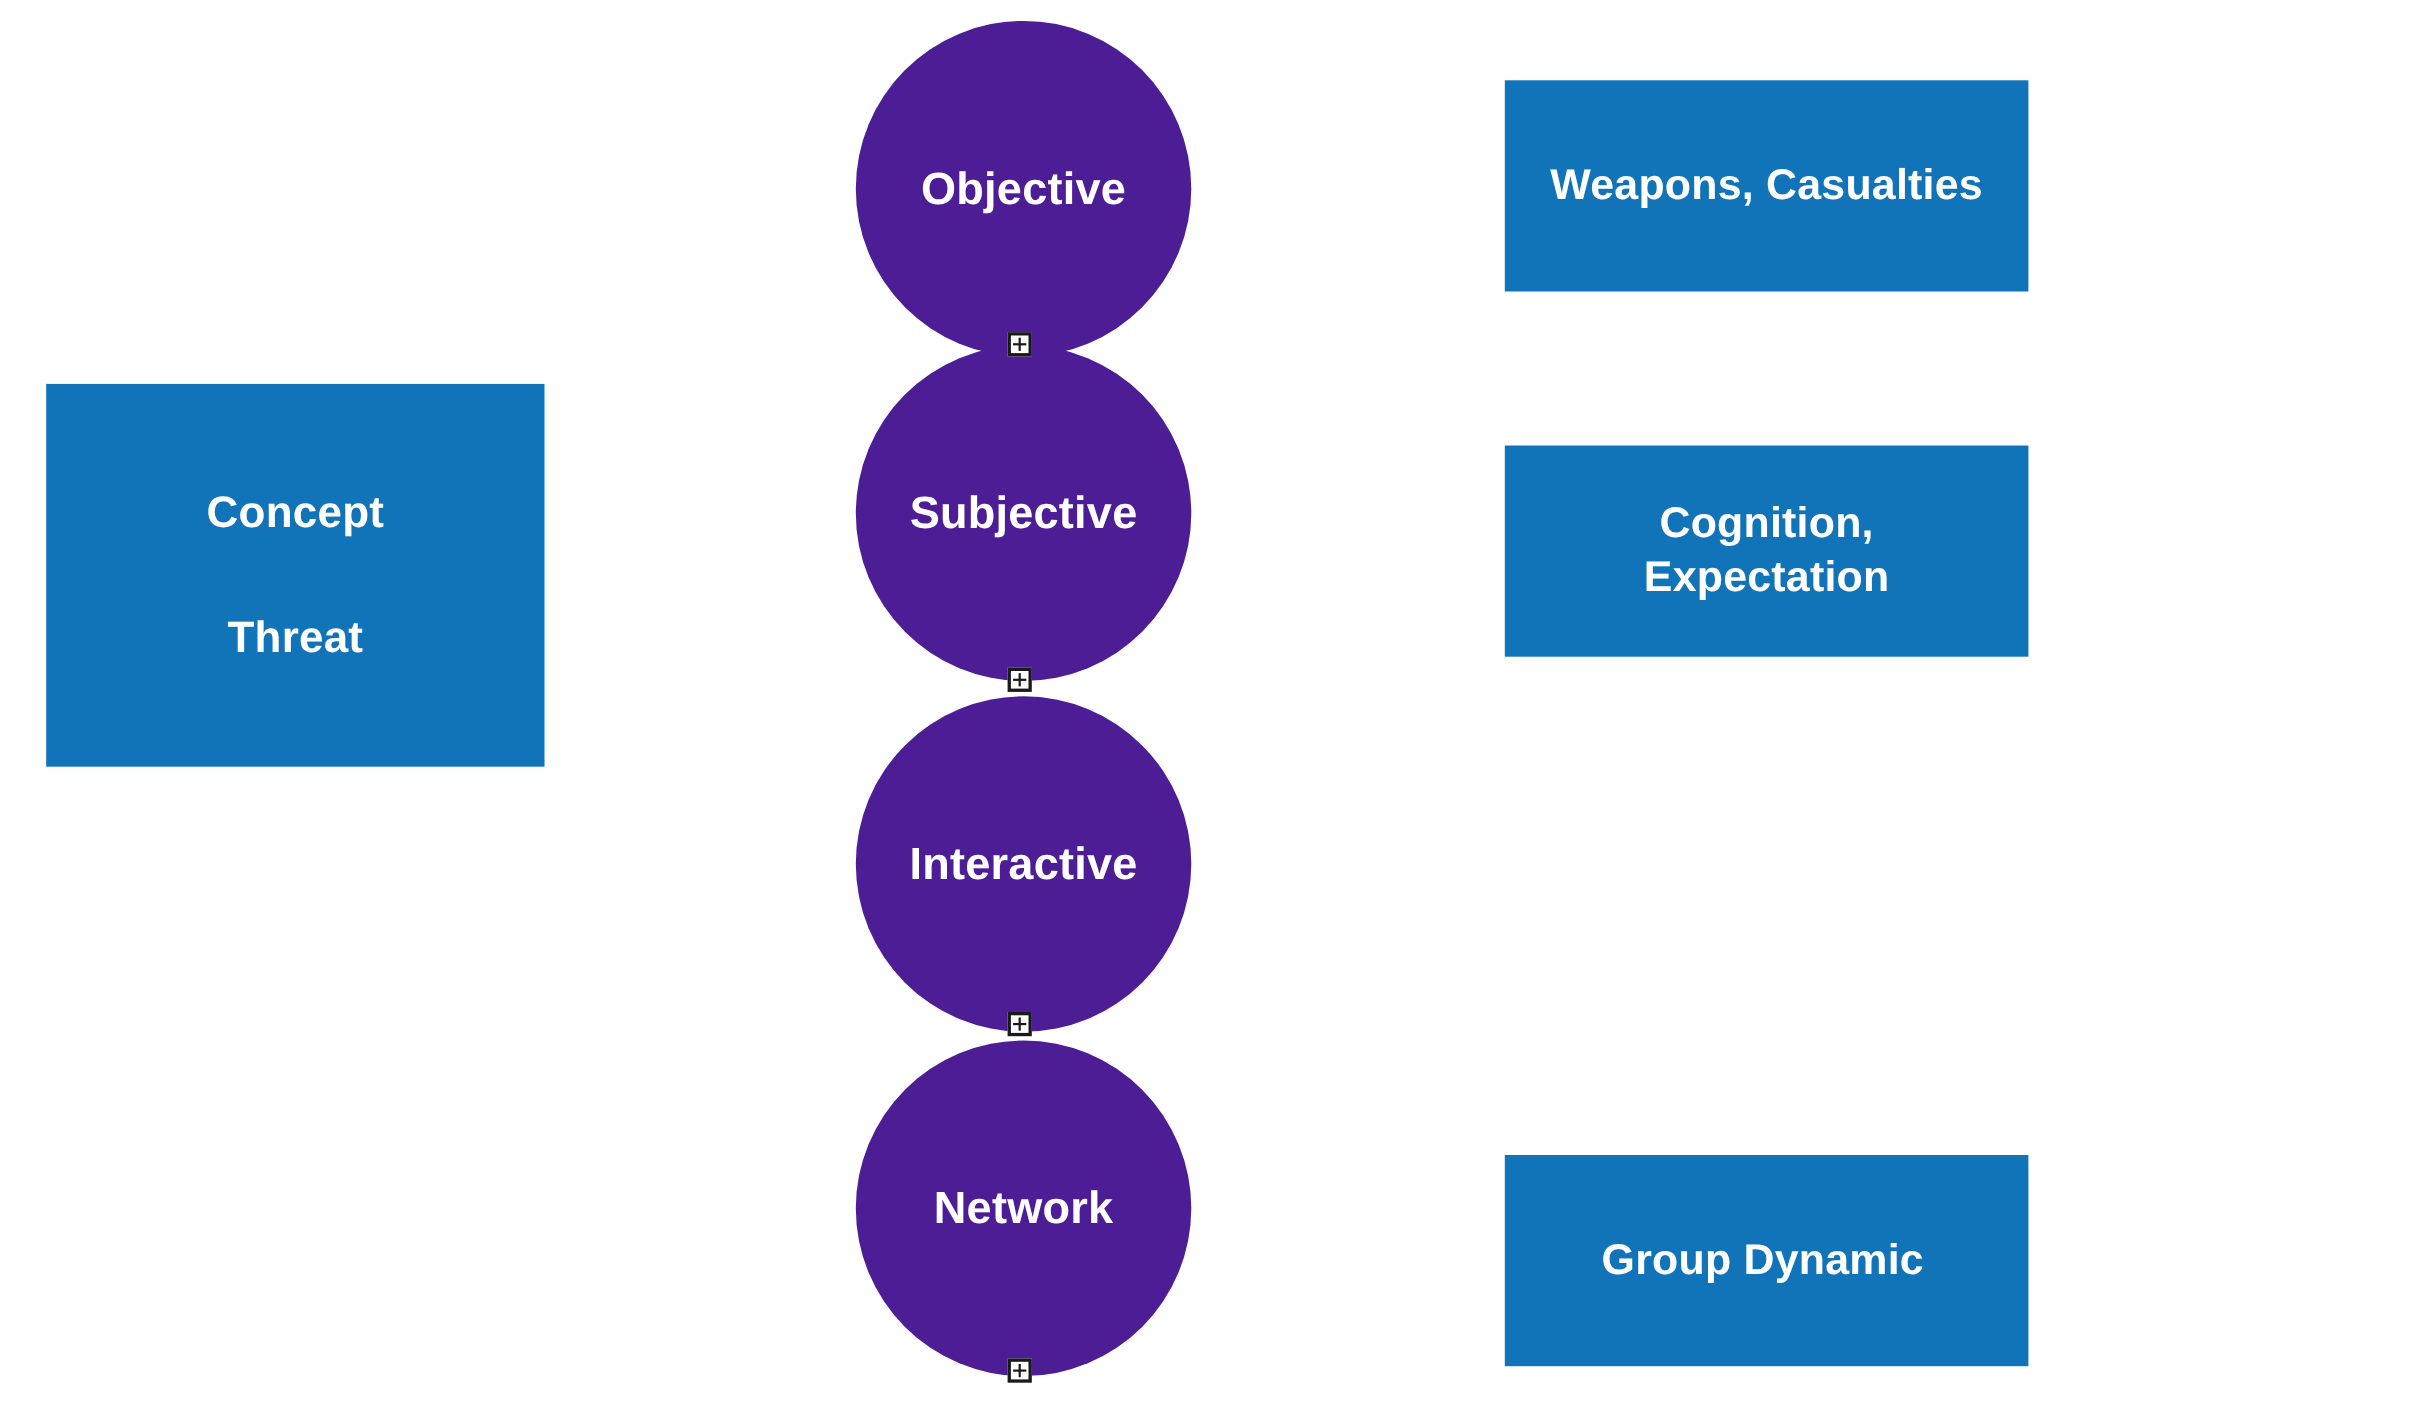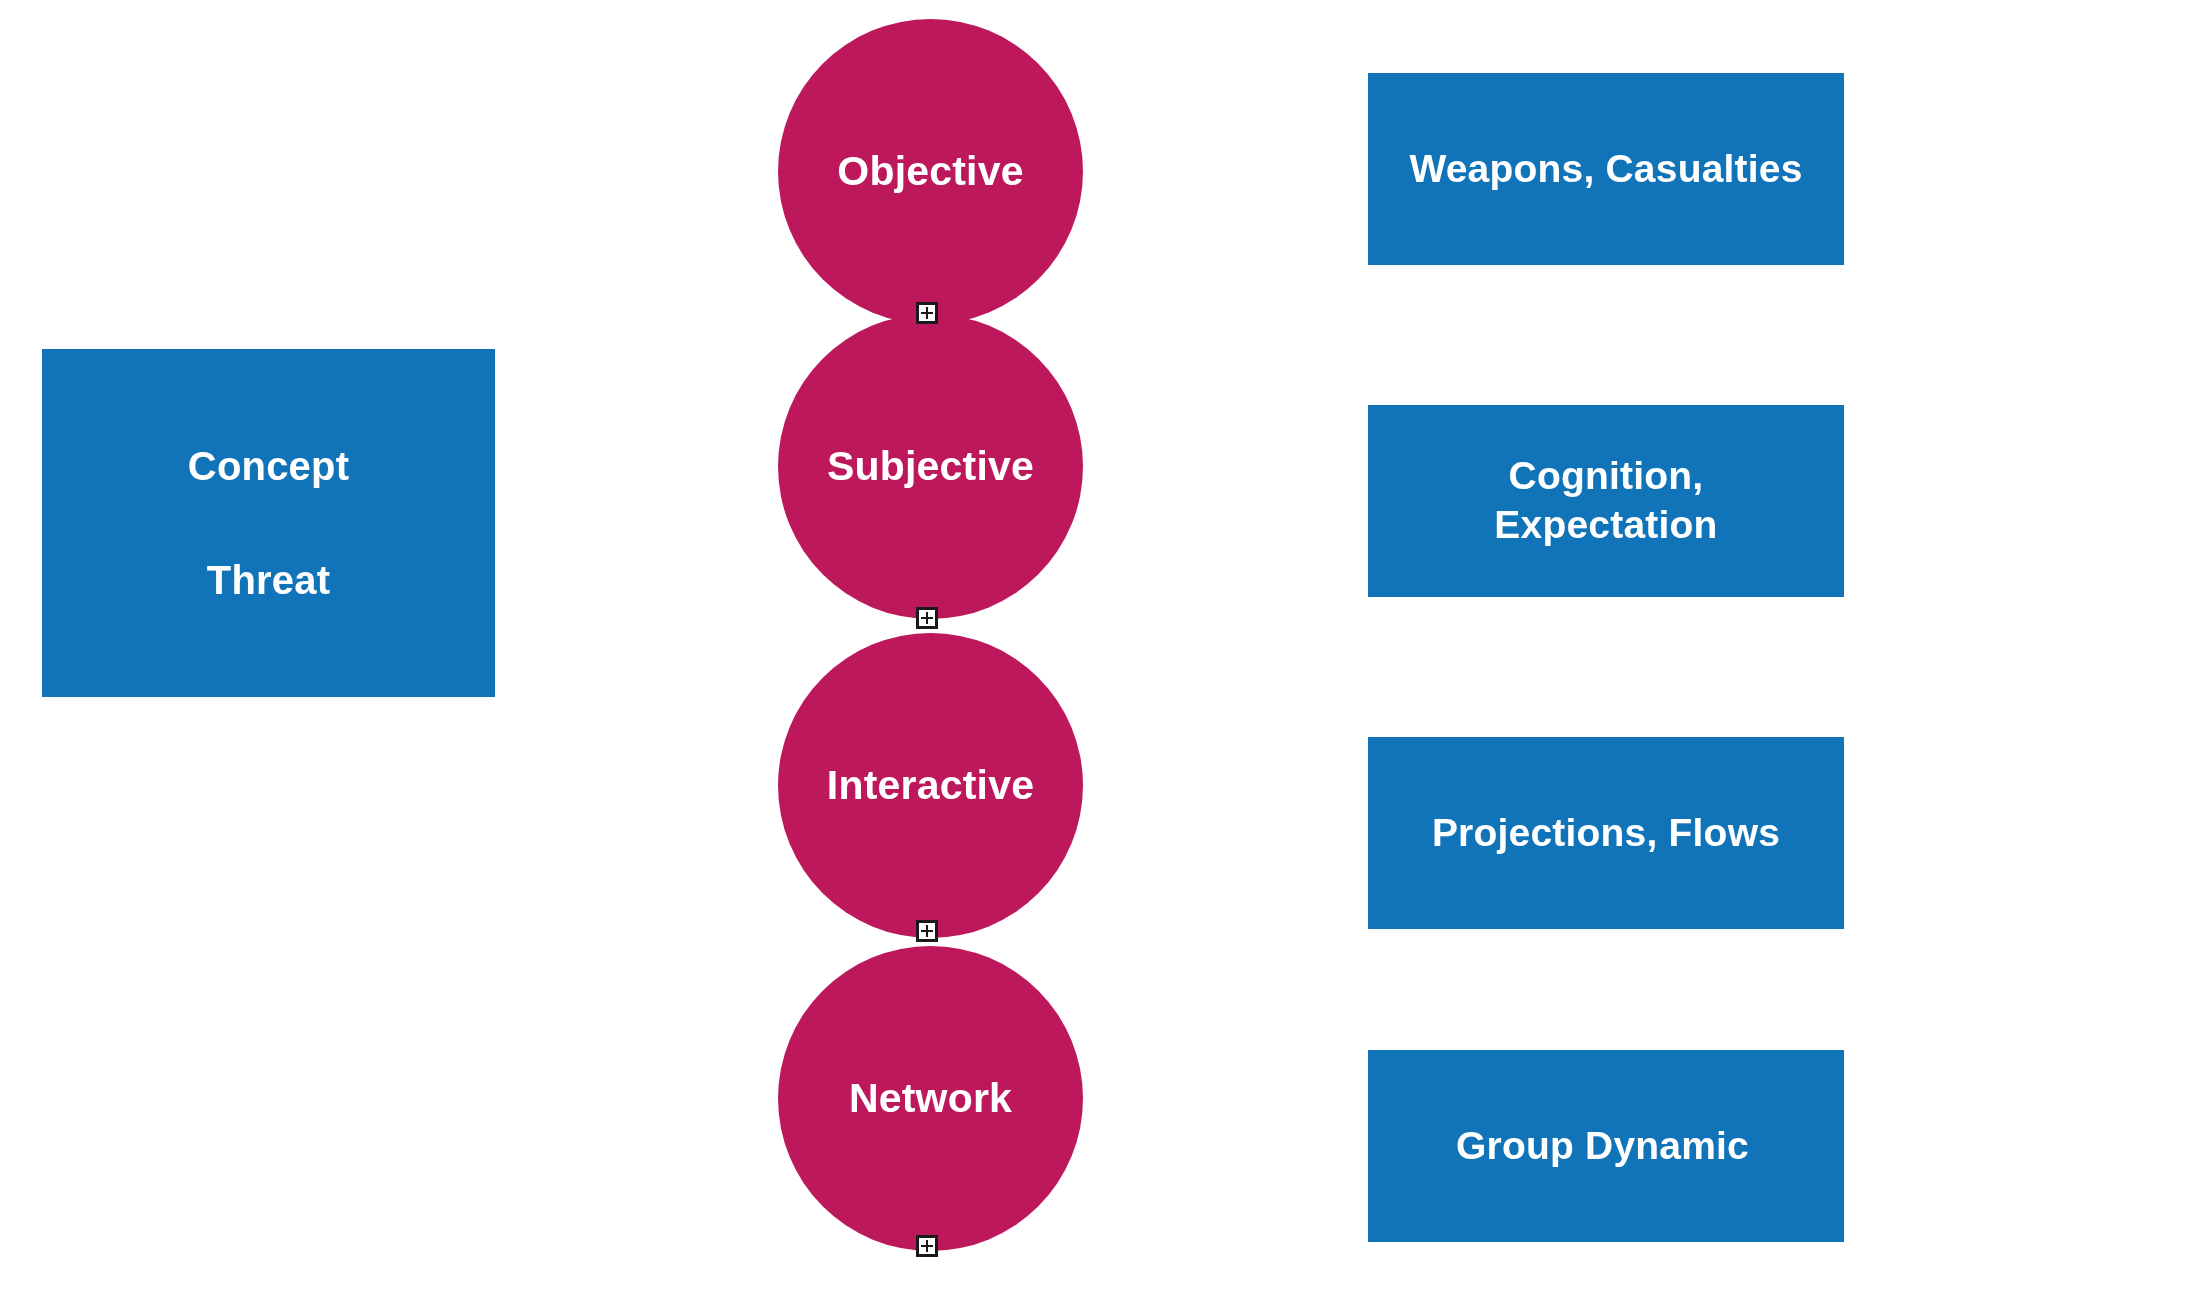--- a/index.html
+++ b/index.html
@@ -56,21 +56,21 @@
     padding: 0 30px;
   }
   .attr-box.b0 { top: 73px; }
   .attr-box.b1 { top: 405px; }
   .attr-box.b2 { top: 737px; }
   .attr-box.b3 { top: 1050px; padding-left: 23px; }
 
   
   .circle {
     position: absolute;
-    background: #be185d;
+    background: #4c1d95;
     border-radius: 50%;
     color: #ffffff;
     display: flex;
     align-items: center;
     justify-content: center;
     font-size: 41px;
     font-weight: bold;
     letter-spacing: 0.2px;
     text-align: center;
     box-sizing: border-box;
@@ -142,20 +142,17 @@
   <span class="plus p1"></span>
   <span class="plus p2"></span>
   <span class="plus p3"></span>
 
   <div class="rect attr-box b0">
     <span>Weapons, Casualties</span>
   </div>
   <div class="rect attr-box b1">
     <span>Cognition, Expectation</span>
   </div>
-  <div class="rect attr-box b2">
-    <span>Projections, Flows</span>
-  </div>
   <div class="rect attr-box b3">
     <span>Group Dynamic</span>
   </div>
 
 </div>
 
 </body></html>

